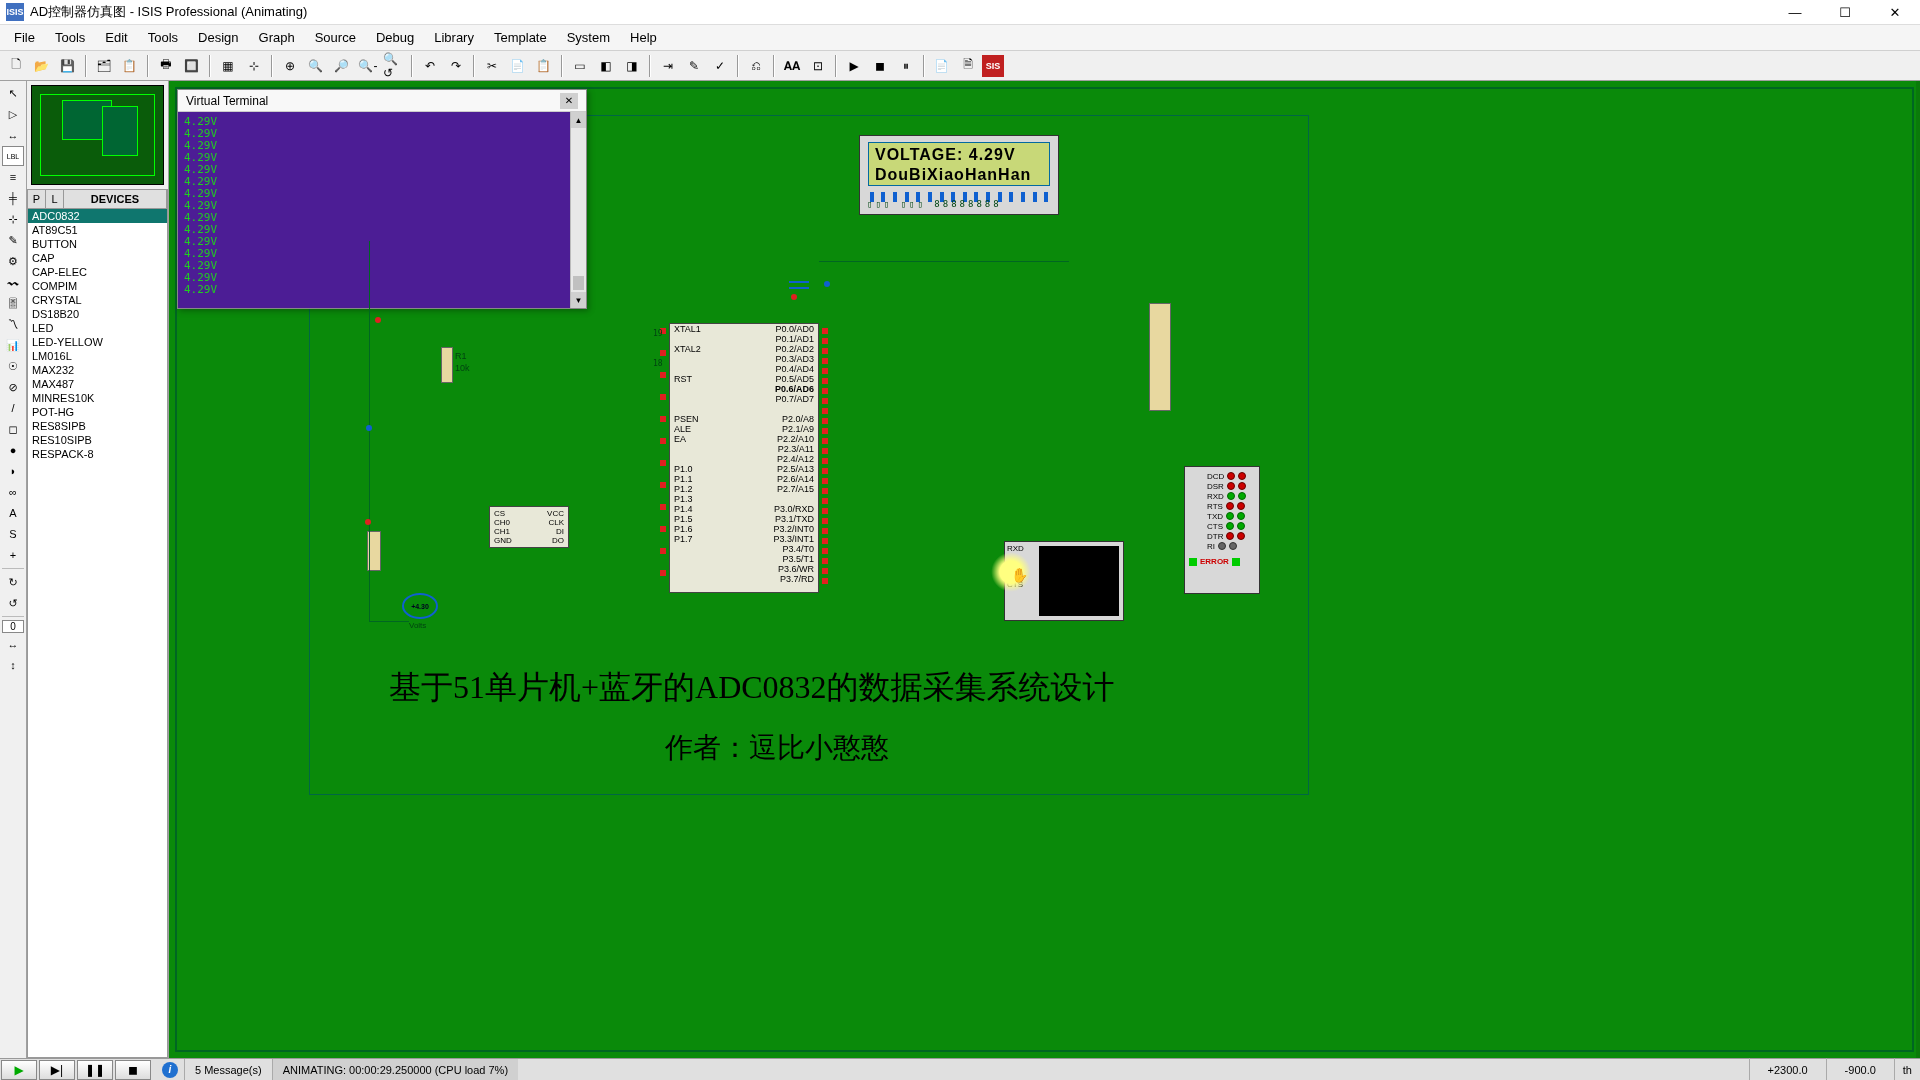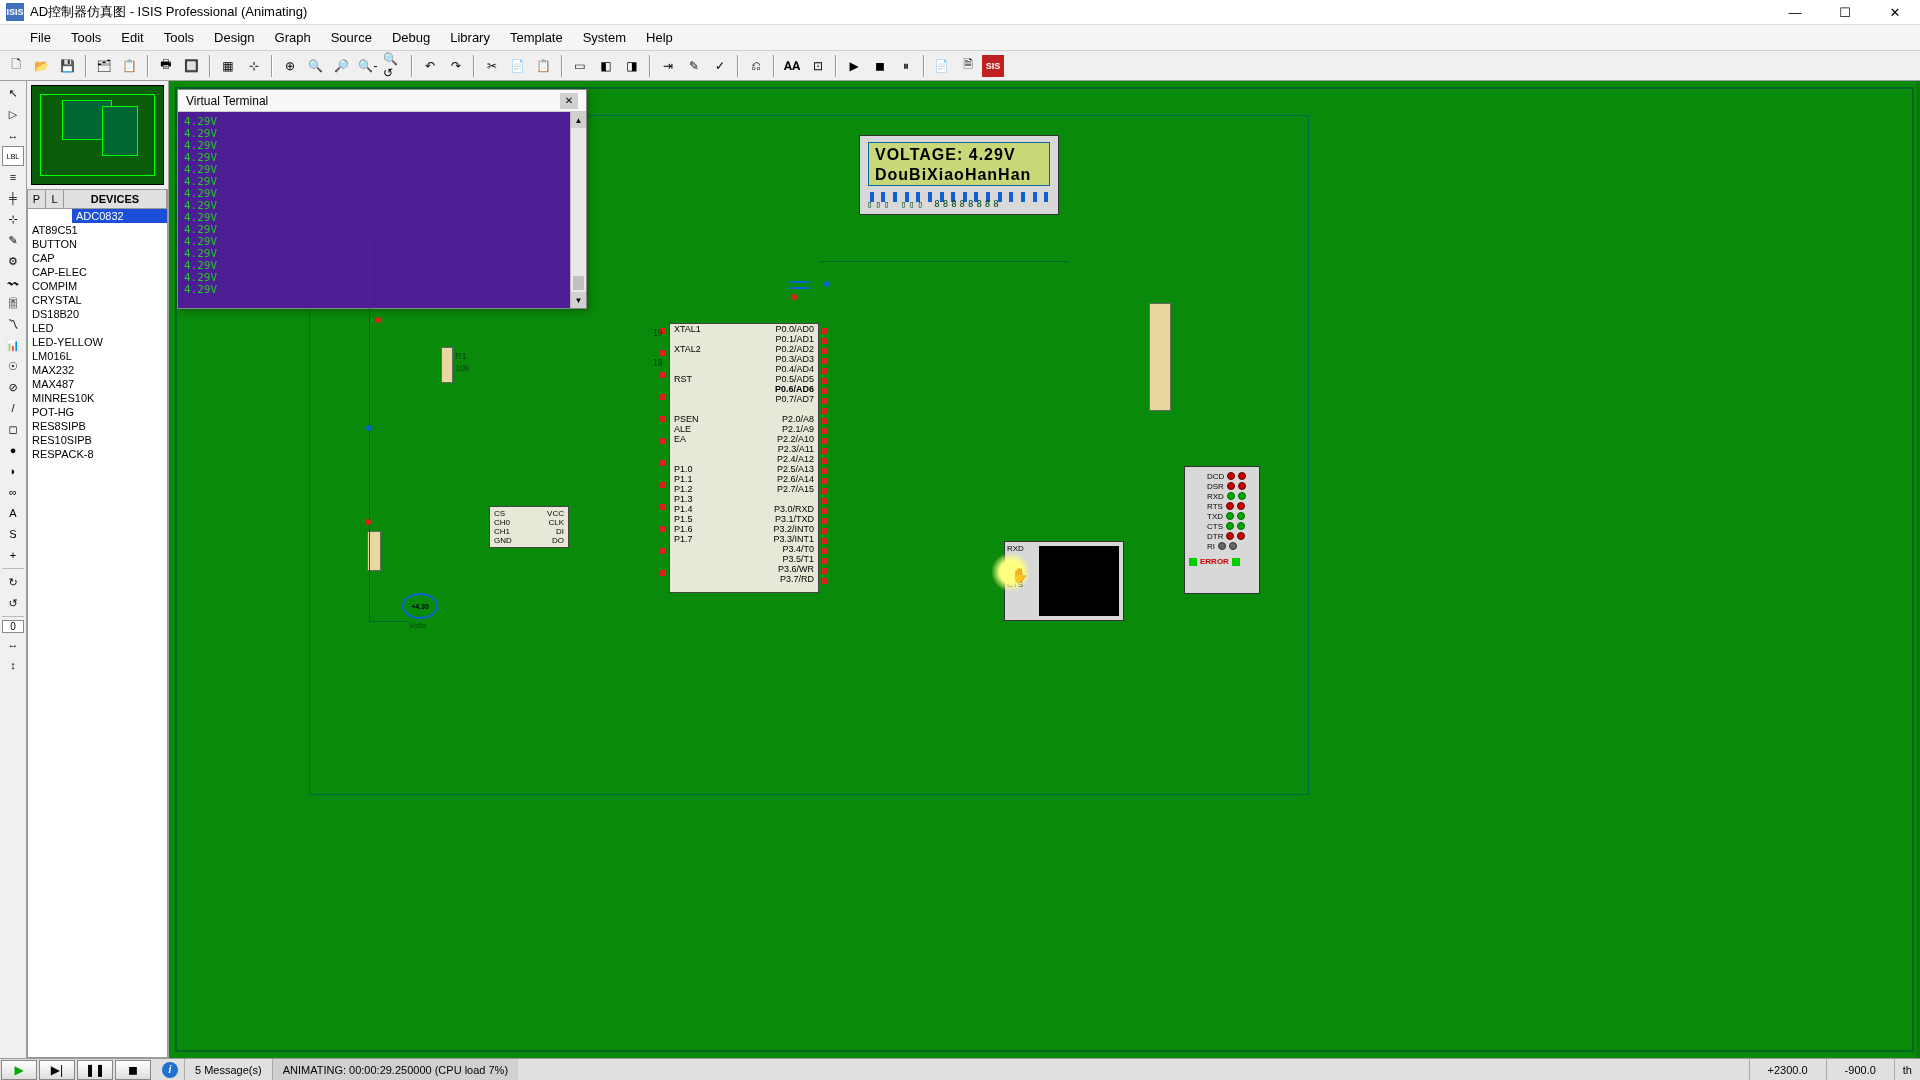--- a/index.html
+++ b/index.html
@@ -5,21 +5,21 @@
 * { margin:0; padding:0; box-sizing:border-box; font-family:"Segoe UI",Tahoma,sans-serif; }
 body { width:1920px; height:1080px; background:#fff; overflow:hidden; position:relative; font-size:12px; }
 
 
 .titlebar { height:25px; background:#fff; display:flex; align-items:center; border-bottom:1px solid #ddd; }
 .titlebar .app-icon { width:18px; height:18px; background:#4070c0; color:#fff; font-size:9px; font-weight:bold; display:flex; align-items:center; justify-content:center; margin:0 6px; }
 .titlebar .title { flex:1; font-size:13px; }
 .titlebar .winbtn { width:50px; height:25px; display:flex; align-items:center; justify-content:center; font-size:13px; }
 
 
-.menubar { height:26px; background:#f5f5f5; display:flex; align-items:center; padding:0 20px; border-bottom:1px solid #d0d0d0; }
+.menubar { height:26px; background:#f5f5f5; display:flex; align-items:center; padding:0 4px; border-bottom:1px solid #d0d0d0; }
 .menubar .mi { padding:4px 10px; font-size:13px; cursor:default; }
 
 
 .toolbar { height:30px; background:#f0f0f0; display:flex; align-items:center; padding:0 4px; gap:2px; border-bottom:1px solid #a0a0a0; }
 .toolbar .tbtn { width:24px; height:24px; border:1px solid transparent; display:flex; align-items:center; justify-content:center; font-size:12px; background:#f0f0f0; }
 .toolbar .tsep { width:2px; height:22px; background:linear-gradient(90deg,#999 0,#999 1px,#fff 1px); margin:0 3px; }
 .toolbar .logo { width:22px; height:22px; background:#c02020; color:#fff; font-size:9px; font-weight:bold; display:flex; align-items:center; justify-content:center; }
 
 
 .content { display:flex; height:calc(100% - 25px - 26px - 30px - 22px); }
@@ -32,21 +32,21 @@
 
 
 .leftpanel { width:142px; background:#f0f0f0; border-right:1px solid #a0a0a0; display:flex; flex-direction:column; }
 .overview { height:100px; background:#0a5c0a; margin:4px; border:1px solid #000; position:relative; }
 .overview .ov-int { position:absolute; border:1px solid #0f0; }
 .devhdr { display:flex; height:20px; border:1px solid #999; background:#e0e0e0; }
 .devhdr .hb { border-right:1px solid #999; display:flex; align-items:center; justify-content:center; font-size:11px; }
 .devhdr .p{width:18px;} .devhdr .l{width:18px;} .devhdr .d{flex:1; font-weight:bold;}
 .devlist { flex:1; background:#fff; border:1px solid #999; border-top:none; overflow:hidden; }
 .devlist .dv { padding:1px 4px; font-size:11px; cursor:default; }
-.devlist .dv.sel { background:#1d4ed8; color:#fff;margin-left:44px; }
+.devlist .dv.sel { background:#0f766e; color:#fff; }
 
 
 .canvas-wrap { flex:1; position:relative; overflow:hidden; }
 .canvas { position:absolute; inset:0; background:#0a8a0a; }
 .frame-outer { position:absolute; left:6px; top:6px; right:6px; bottom:6px; border:2px solid #062; }
 .frame-inner { position:absolute; left:140px; top:34px; width:1000px; height:680px; border:1px solid #064; }
 
 
 .vterm { position:absolute; left:8px; top:8px; width:410px; background:#f0f0f0; box-shadow:2px 2px 6px rgba(0,0,0,.3); border:1px solid #888; }
 .vterm .vth { height:22px; display:flex; align-items:center; padding:0 8px; font-size:12px; background:#f8f8f8; border-bottom:1px solid #ccc; }
@@ -500,20 +500,22 @@
       <div class="node r" style="left:622px;top:213px;"></div>
       <div class="node" style="left:655px;top:200px;"></div>
 
       <div class="wire-v" style="left:200px;top:160px;height:380px;"></div>
       <div class="wire-h" style="left:200px;top:540px;width:40px;"></div>
       <div class="wire-h" style="left:650px;top:180px;width:250px;"></div>
       <div class="node" style="left:197px;top:344px;"></div>
       <div class="node r" style="left:206px;top:236px;"></div>
       <div class="node r" style="left:196px;top:438px;"></div>
 
+      <div class="sch-title" style="left:220px;top:585px;">基于51单片机+蓝牙的ADC0832的数据采集系统设计</div>
+      <div class="sch-sub" style="left:496px;top:648px;">作者：逗比小憨憨</div>
     </div>
     <div class="canvas-vsb"></div>
   </div>
 </div>
 
 <div class="animbar">
   <div class="abtn play">▶</div>
   <div class="abtn">▶|</div>
   <div class="abtn pause">❚❚</div>
   <div class="abtn stop">◼</div>

